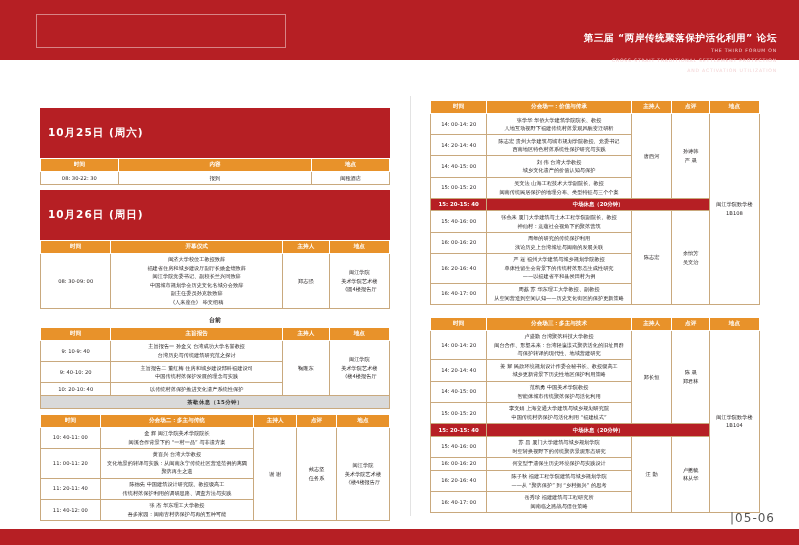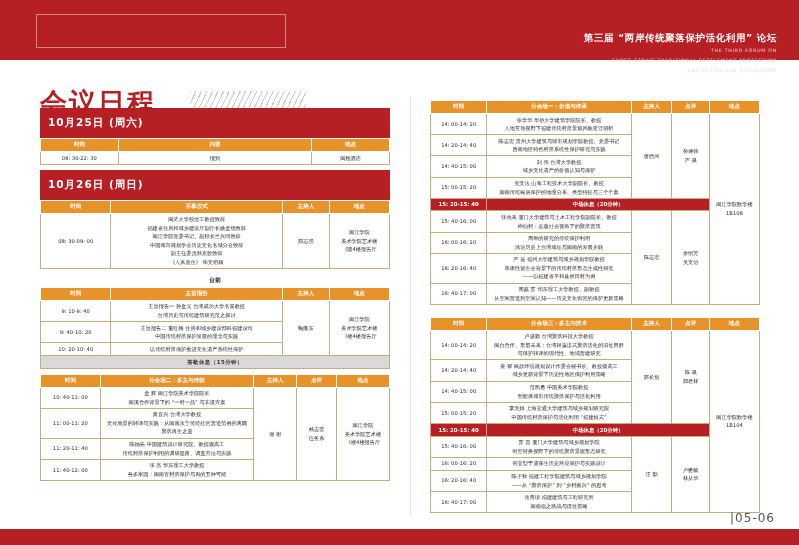--- a/index.html
+++ b/index.html
@@ -43,21 +43,21 @@
     font-family:"DejaVu Sans","Liberation Sans",sans-serif;
   }
   .title-hatch{
     position:absolute;left:150px;top:6px;width:116px;height:20px;
     background:repeating-linear-gradient(115deg,#c9c9c9 0 1px,transparent 1px 5px);
   }
 
   
   .daybar{
     background:#b61f24;color:#fff;font-size:10.5px;font-weight:bold;
-    padding:8px 8px;box-sizing:border-box;letter-spacing:1px;
+    padding:18px 8px;box-sizing:border-box;letter-spacing:1px;
   }
   table.sched{
     border-collapse:collapse;width:100%;table-layout:fixed;
     font-size:5.2px;color:#231f20;
   }
   table.sched th{
     background:#e8922a;color:#ffffff;font-weight:bold;
     font-size:5.6px;border:.5px solid #ffffff;padding:2px 1px;text-align:center;
   }
   table.sched td{
@@ -101,24 +101,20 @@
       <div class="hdr-rule"></div>
       <div class="hdr-right">
         <div class="hdr-cn">第三届 “两岸传统聚落保护活化利用” 论坛</div>
         <div class="hdr-en">THE THIRD FORUM ON</div>
         <div class="hdr-en">CROSS-STRAIT TRADITIONAL SETTLEMENT PROTECTION</div>
         <div class="hdr-en">AND ACTIVATION UTILIZATION</div>
       </div>
     </div>
   </div>
 
-  <div class="title-wrap">
-    <div class="title-hatch"></div>
-    <div class="main-title">会议日程</div>
-  </div>
 
   <div class="vline"></div>
 
   <div class="col-left">
 
     <div class="blk">
       <div class="daybar">10月25日 (周六)</div>
       <table class="sched">
         <tbody>
             <tr>

